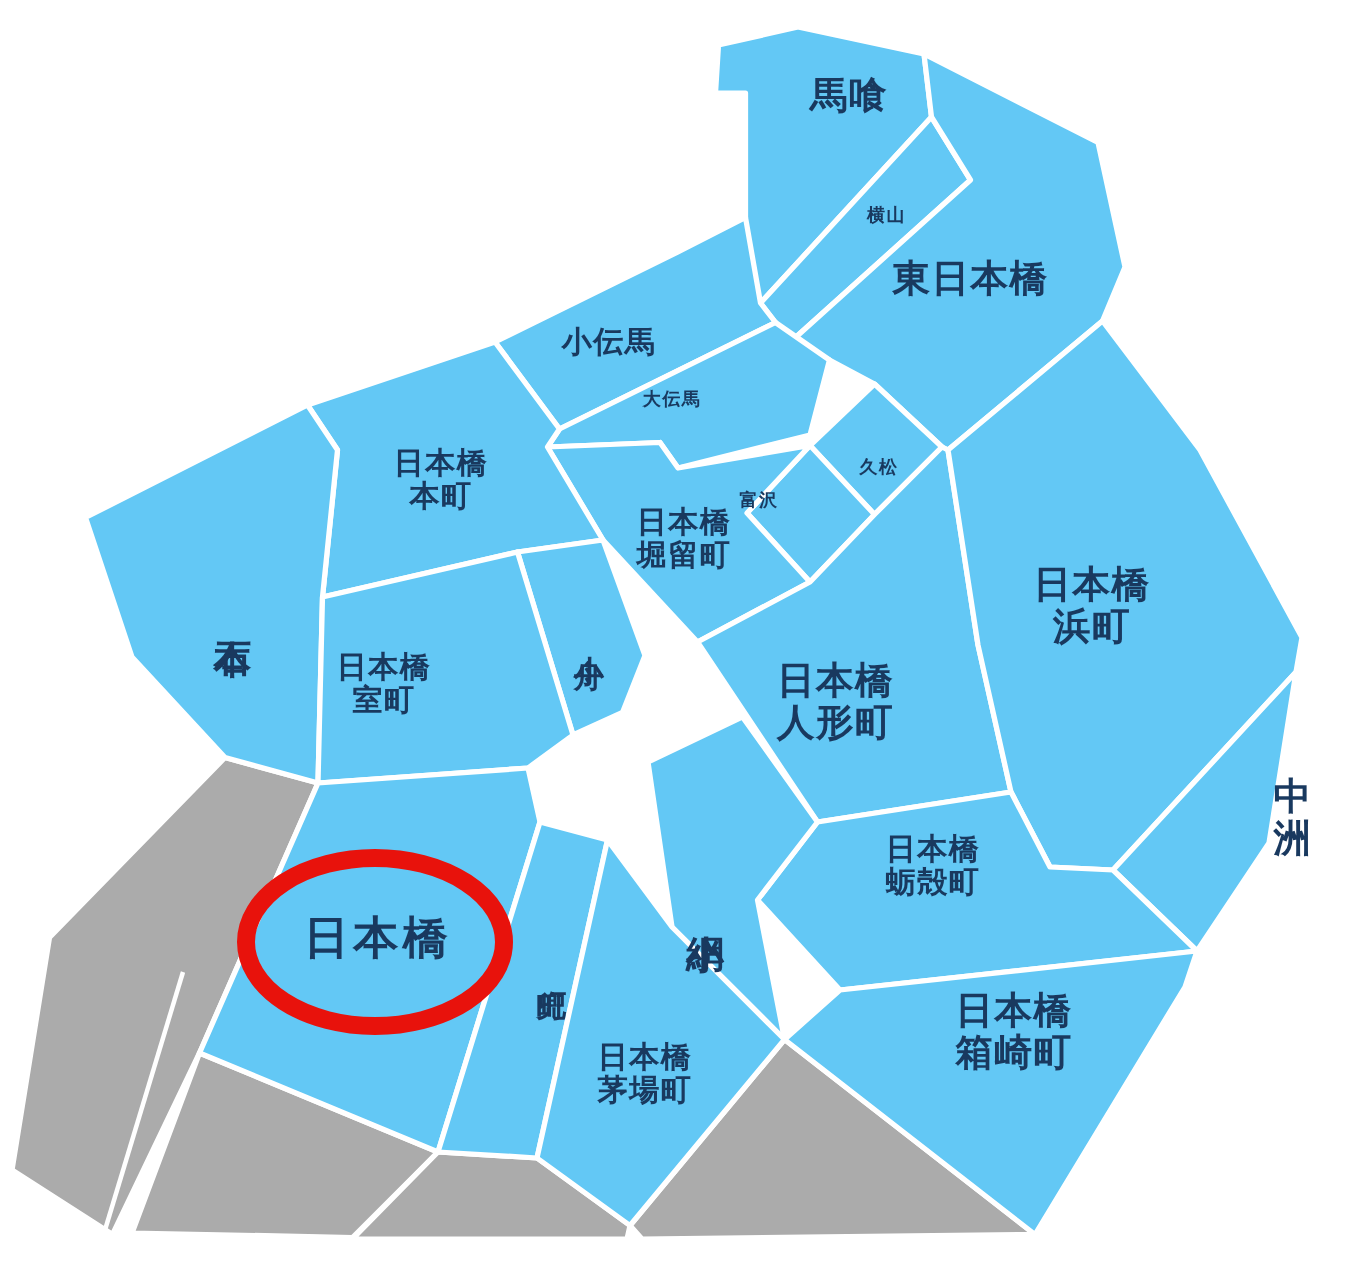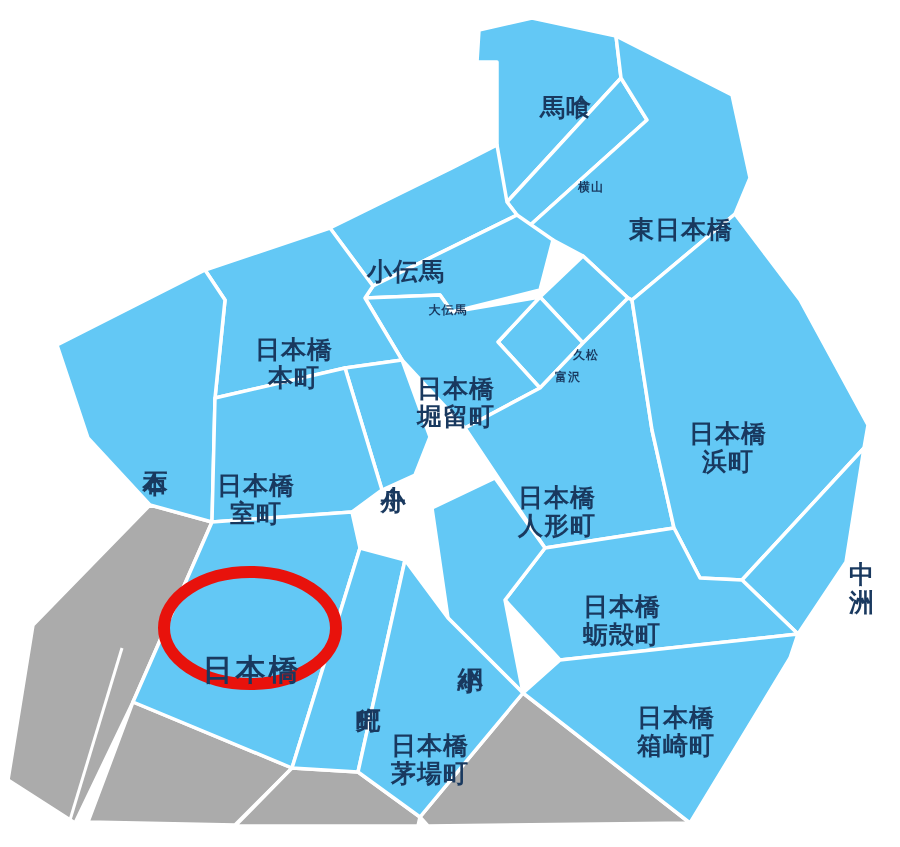--- a/index.html
+++ b/index.html
@@ -2,25 +2,25 @@
 <html><head>
 <meta charset="utf-8">
 <style>
   html,body{margin:0;padding:0;background:#fff;}
   #stage{position:relative;width:900px;height:847px;background:#fff;overflow:hidden;
          font-family:"DejaVu Sans","Liberation Sans",sans-serif;}
   #map-svg{position:absolute;left:0;top:0;}
   .region{stroke:#ffffff;stroke-width:3.5;stroke-linejoin:round;}
   .lbl{position:absolute;transform:translate(-50%,-50%);color:#19395F;font-weight:700;
        text-align:center;white-space:pre-line;line-height:1.12;letter-spacing:1px;
-       pointer-events:none;margin-top:44px;}
+       pointer-events:none;}
   .v{writing-mode:vertical-rl;text-orientation:upright;letter-spacing:2px;line-height:1;}
   .s-xl{font-size:30px;letter-spacing:3px;}
   .s-lg{font-size:25px;}
-  .s-md{font-size:25px;}
+  .s-md{font-size:20px;}
   .s-sm{font-size:12px;}
 </style>
 </head>
 <body>
 
 <div id="stage">
   <svg id="map-svg" width="900" height="847" viewBox="0 0 900 847">
 
     <g fill="#ABABAB" class="region">
       <polygon points="150,505 212,522 133,702 75,823 8,780 33,625"></polygon>
@@ -52,27 +52,27 @@
       <polygon points="360,548 405,560 358,772 292,768"></polygon>
       <polygon points="405,560 448,618 523,693 420,817 358,772"></polygon>
       <polygon points="523,693 560,660 798,634 790,658 690,823"></polygon>
     </g>
 
     <ellipse cx="250" cy="628" rx="86" ry="56" fill="none" stroke="#E8120C" stroke-width="12"></ellipse>
   </svg>
 
   <div class="lbl s-lg" style="left:566px;top:64px">馬喰</div>
   <div class="lbl s-sm" style="left:591px;top:144px">横山</div>
-  <div class="lbl s-lg" style="left:681px;top:186px">東日本橋</div>
+  <div class="lbl s-lg" style="left:647px;top:186px">東日本橋</div>
   <div class="lbl s-md" style="left:406px;top:228px">小伝馬</div>
   <div class="lbl s-sm" style="left:448px;top:267px">大伝馬</div>
   <div class="lbl s-md" style="left:294px;top:320px">日本橋
 本町</div>
   <div class="lbl s-sm" style="left:586px;top:312px">久松</div>
-  <div class="lbl s-sm" style="left:568px;top:334px">富沢</div>
+  <div class="lbl s-sm" style="left:506px;top:334px">富沢</div>
   <div class="lbl s-md" style="left:456px;top:359px">日本橋
 堀留町</div>
   <div class="lbl s-lg v" style="left:155px;top:408px">本石</div>
   <div class="lbl s-md v" style="left:393px;top:423px">小舟</div>
   <div class="lbl s-lg" style="left:728px;top:404px">日本橋
 浜町</div>
   <div class="lbl s-md" style="left:256px;top:456px">日本橋
 室町</div>
   <div class="lbl s-lg" style="left:557px;top:468px">日本橋
 人形町</div>

